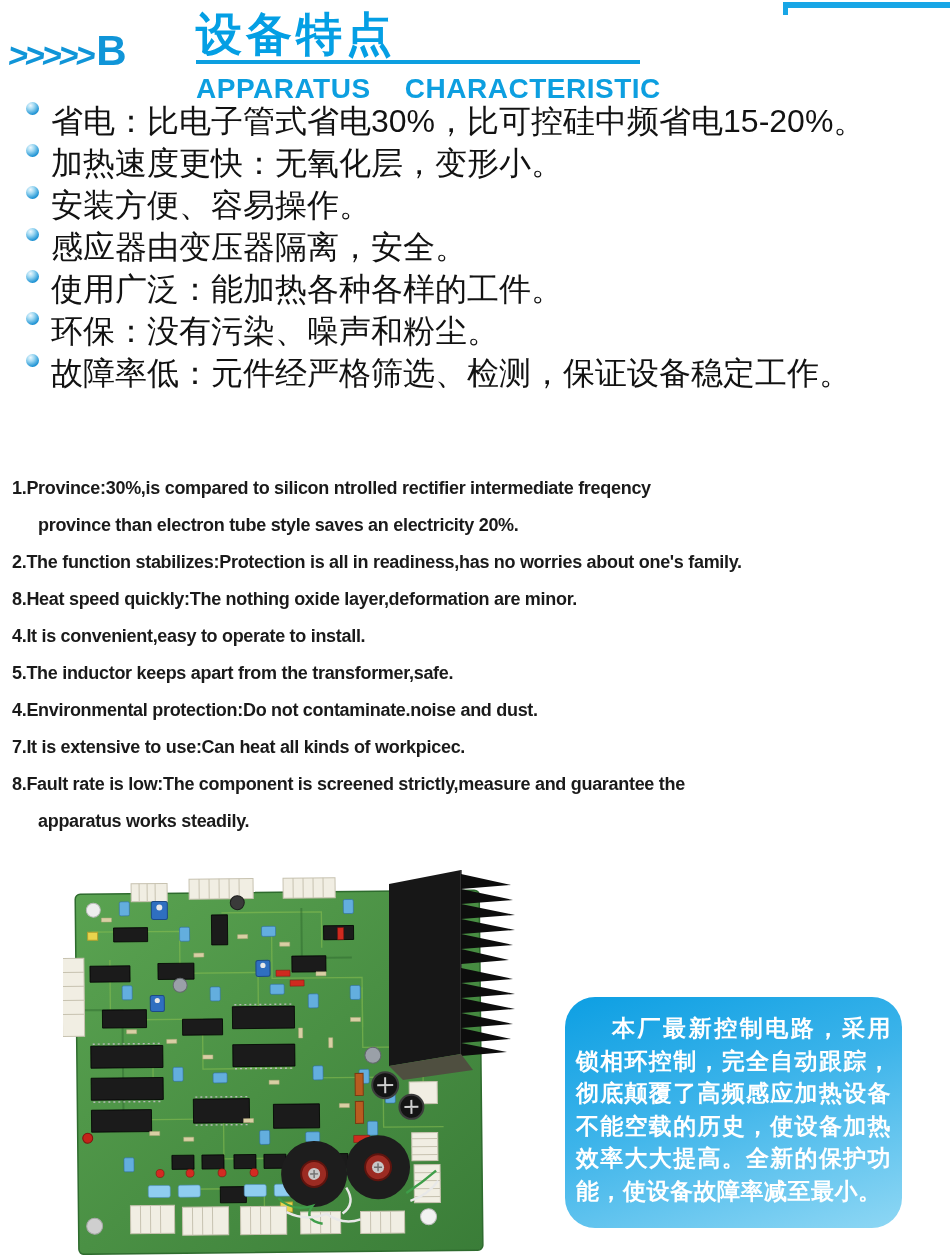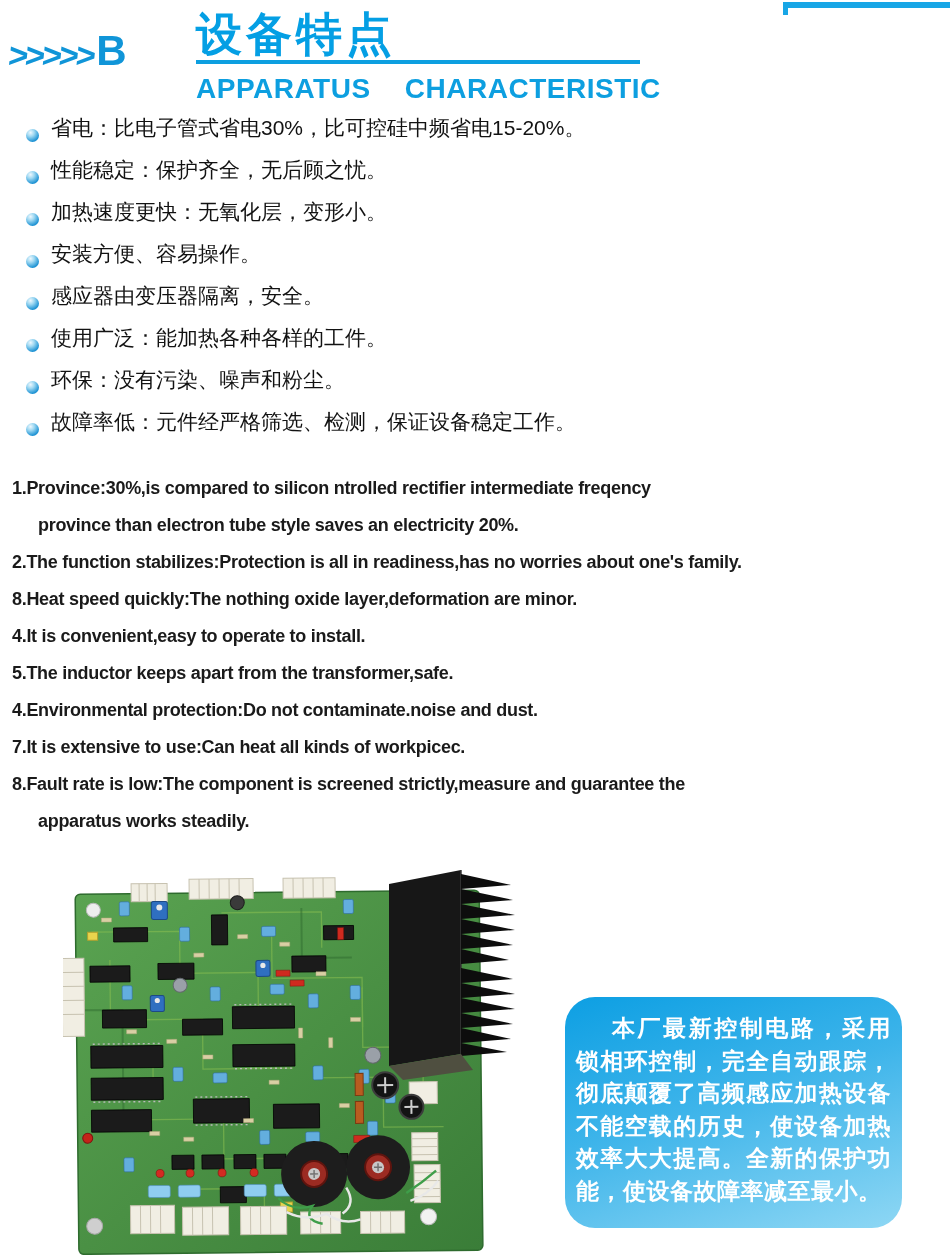--- a/index.html
+++ b/index.html
@@ -23,21 +23,21 @@
     font-size:46px;font-weight:bold;color:#049fe4;letter-spacing:4px;line-height:1.05;
     padding-bottom:2px;border-bottom:4px solid #0d9fe0;
   }
   .title-en{
     margin-top:9px;font-size:28px;font-weight:bold;color:#0d9fe0;
     letter-spacing:0.5px;word-spacing:26px;white-space:nowrap;
   }
 
   
   .features-cn{position:absolute;left:26px;top:100px;width:900px;list-style:none;margin:0;padding:0;}
-  .features-cn li{display:flex;align-items:flex-end;height:42px;font-size:21px;color:#121212;white-space:nowrap;}
+  .features-cn li{display:flex;align-items:flex-start;height:42px;font-size:32px;color:#121212;white-space:nowrap;}
   .bullet-sphere{
     flex:0 0 13px;width:13px;height:13px;border-radius:50%;margin-right:12px;margin-top:2px;
     background:radial-gradient(circle at 35% 28%, #eef8fe 0%, #9ed8f2 30%, #1e93d4 72%, #0b6cae 100%);
   }
 
   
   .features-en{position:absolute;left:12px;top:470px;width:934px;color:#1a1a1a;}
   .features-en .en-line{height:37px;line-height:37px;font-size:18px;letter-spacing:-0.3px;white-space:nowrap;font-weight:bold;}
   .features-en .wrap{padding-left:26px;}
 
@@ -70,24 +70,20 @@
 
   <div class="title-block">
     <div class="title-cn">设备特点</div>
     <div class="title-en">APPARATUS CHARACTERISTIC</div>
   </div>
 
   <ul class="features-cn">
     <li>
         <span class="bullet-sphere"></span>
         <span>省电：比电子管式省电30%，比可控硅中频省电15-20%。</span>
-      </li>
-    <li>
-        <span class="bullet-sphere"></span>
-        <span>性能稳定：保护齐全，无后顾之忧。</span>
       </li>
     <li>
         <span class="bullet-sphere"></span>
         <span>加热速度更快：无氧化层，变形小。</span>
       </li>
     <li>
         <span class="bullet-sphere"></span>
         <span>安装方便、容易操作。</span>
       </li>
     <li>

